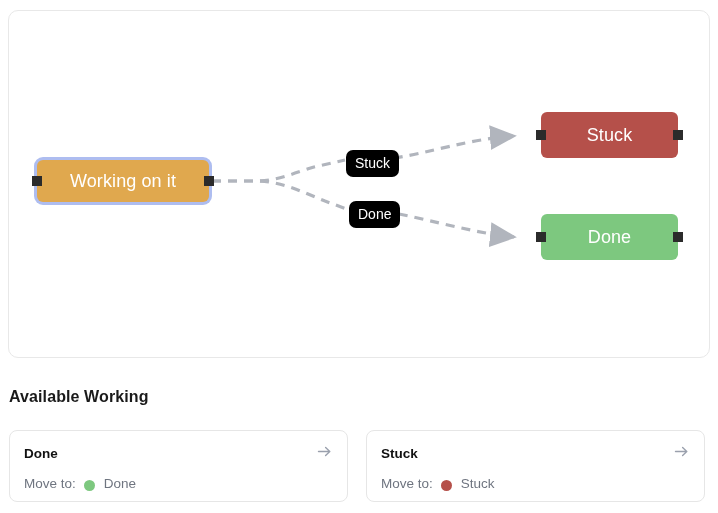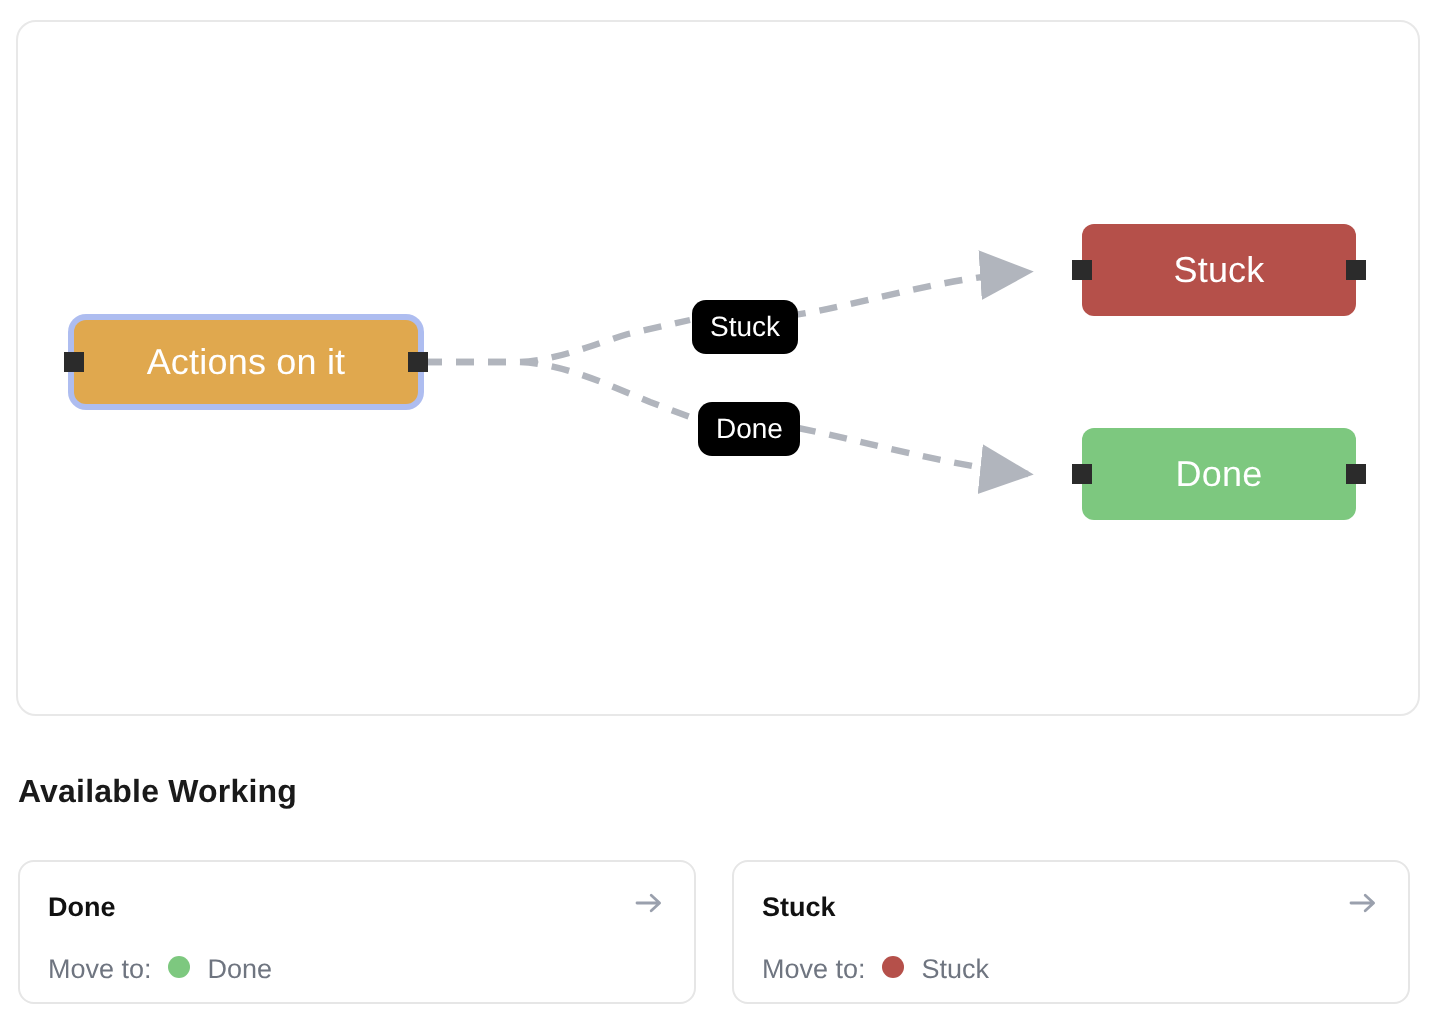--- a/index.html
+++ b/index.html
@@ -125,21 +125,21 @@
     font-weight: 700;
     color: #111111;
     line-height: 1;
   }
   .arrow-icon {
     color: #9aa0ad;
     display: block;
   }
   .action-sub {
     display: flex;
-    align-items: flex-start;
+    align-items: flex-end;
     margin-top: 13px;
     font-size: 13.5px;
     color: #6f7580;
     line-height: 1;
   }
   .dot {
     width: 11px;
     height: 11px;
     border-radius: 50%;
     display: inline-block;
@@ -165,21 +165,21 @@
 
       <path d="M203,170 L248,170 C268,170 288,161 305,156 L336,149" fill="none" stroke="#b1b5bd" stroke-width="3.2" stroke-dasharray="9 7" stroke-linecap="butt"></path>
       <path d="M385,147 C420,142 460,128 505,125" fill="none" stroke="#b1b5bd" stroke-width="3.2" stroke-dasharray="9 7" stroke-linecap="butt" marker-end="url(#arrowhead)"></path>
 
       <path d="M203,170 L248,170 C272,170 296,182 316,190 L340,199" fill="none" stroke="#b1b5bd" stroke-width="3.2" stroke-dasharray="9 7" stroke-linecap="butt"></path>
       <path d="M390,203 C425,210 466,222 505,226" fill="none" stroke="#b1b5bd" stroke-width="3.2" stroke-dasharray="9 7" stroke-linecap="butt" marker-end="url(#arrowhead)"></path>
     </svg>
 
     <div class="node selected" style="left:28px; top:149px; width:172px; height:42px; background:#e0a84e;">
       <span class="handle left"></span>
-      <span class="node-label">Actions on it</span>
+      <span class="node-label">Working on it</span>
       <span class="handle right"></span>
     </div>
 
     <div class="node" style="left:532px; top:101px; width:137px; height:46px; background:#b5504a;">
       <span class="handle left"></span>
       <span class="node-label">Stuck</span>
       <span class="handle right"></span>
     </div>
 
     <div class="node" style="left:532px; top:203px; width:137px; height:46px; background:#7dc87f;">

